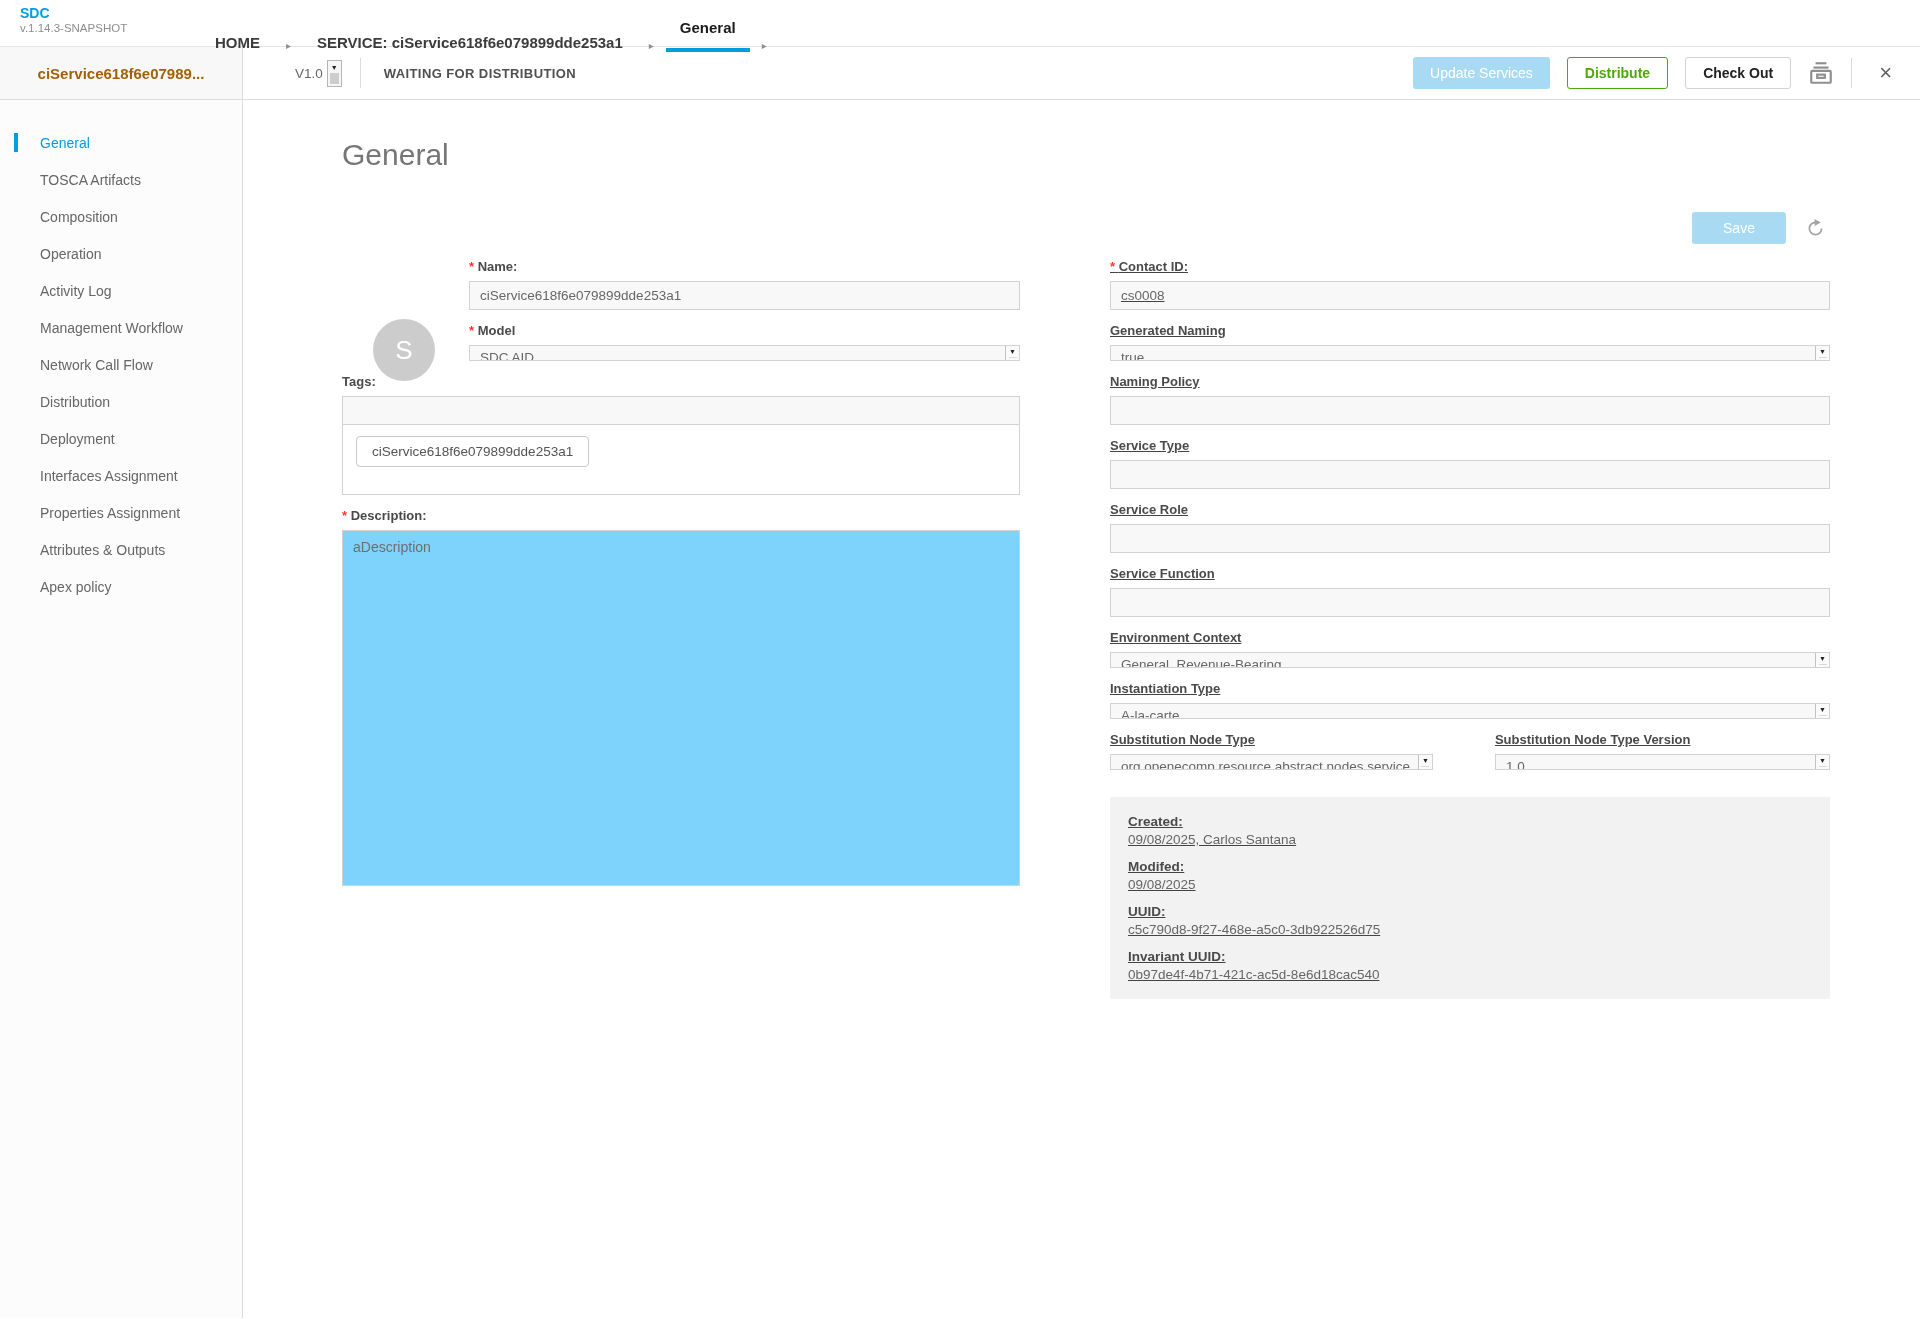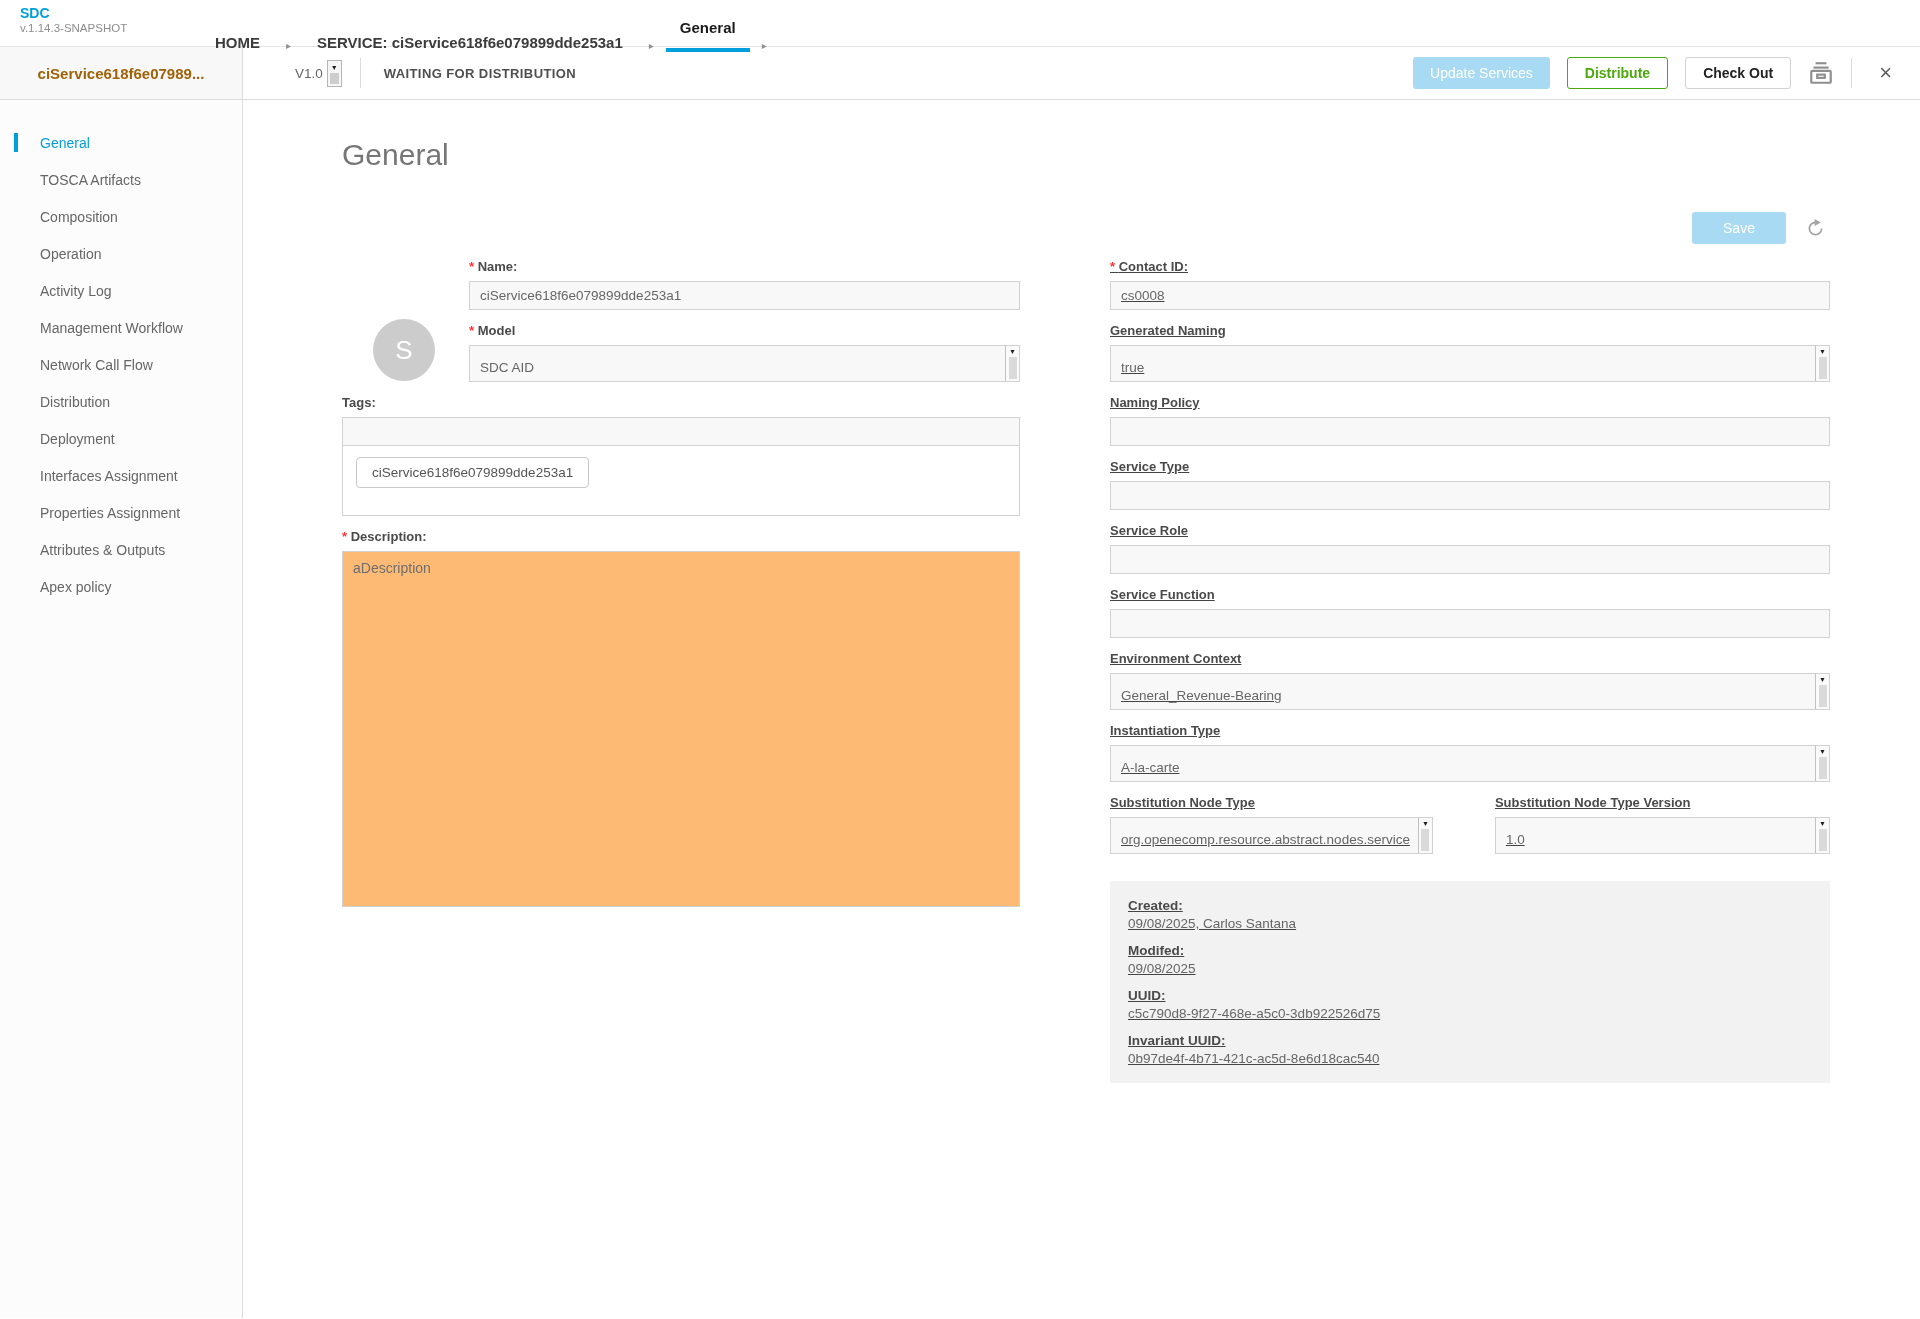--- a/index.html
+++ b/index.html
@@ -57,38 +57,38 @@
   .revert-icon { position:absolute; left:1562px; top:118px; }
 
   .col-left  { position:absolute; left:99px;  top:159px; width:678px; }
   .col-right { position:absolute; left:867px; top:159px; width:720px;text-decoration:underline; }
 
   .field { margin-bottom:13px; }
   .flabel { display:block; font-size:13px; font-weight:700; color:#4a4a4a; line-height:16px; margin-bottom:6px; }
   .req { color:#f33; }
   .finput { display:block; width:100%; height:29px; border:1px solid #d2d2d2; background:#f8f8f8;
     padding:0 10px; font-size:13.5px; color:#666; font-family:inherit; }
-  .fselect { position:relative; height:37px; border:1px solid #d2d2d2; background:#f8f8f8;
+  .fselect { position:relative; height:16px; border:1px solid #d2d2d2; background:#f8f8f8;
     display:flex; align-items:center; padding:8px 22px 0 10px; font-size:13.5px; color:#666;
     cursor:pointer; overflow:hidden; white-space:nowrap; }
   .sel-strip { position:absolute; right:0; top:0; bottom:0; width:14px; border-left:1px solid #c2c2c2;
     background:#fafafa; display:flex; flex-direction:column; align-items:center; padding-top:2px; }
   .sel-strip .arr { font-size:7px; color:#222; line-height:8px; }
   .sel-strip .thumb { width:8px; flex:1; margin:1px 0 2px; background:#dadada; }
 
   .name-group { margin-left:127px; width:551px; position:relative; }
   .avatar { position:absolute; left:-96px; top:60px; width:62px; height:62px; border-radius:50%;
     background:#ccc; color:#fff; font-size:26px; display:flex; align-items:center; justify-content:center; }
 
   .tags-box { border:1px solid #d2d2d2; border-top:none; height:70px; background:#fff; padding:11px 13px; }
   .tag-chip { display:inline-block; border:1px solid #c9c9c9; border-radius:4px; padding:7px 15px;
     font-size:13.5px; color:#555; background:#fff; cursor:pointer; }
 
   .desc-field { margin-top:10px; }
-  .ftextarea { display:block; width:100%; height:356px; border:1px solid #d2d2d2; background:#fdba74;
+  .ftextarea { display:block; width:100%; height:356px; border:1px solid #d2d2d2; background:#7dd3fc;
     padding:8px 10px; font-size:14px; color:#6e6e6e; font-family:inherit; resize:none; }
 
   .sub-row { display:flex; gap:62px; }
   .sub-a { width:328px; } .sub-b { width:350px; }
 
   .meta-box { margin-top:14px; background:#f2f2f2; padding:17px 18px; }
   .meta-label { font-size:13.5px; font-weight:700; color:#4a4a4a; margin-bottom:3px; }
   .meta-value { font-size:13.5px; color:#666; margin-bottom:12px; }
   .meta-box .meta-value:last-child { margin-bottom:0; }
 </style>

